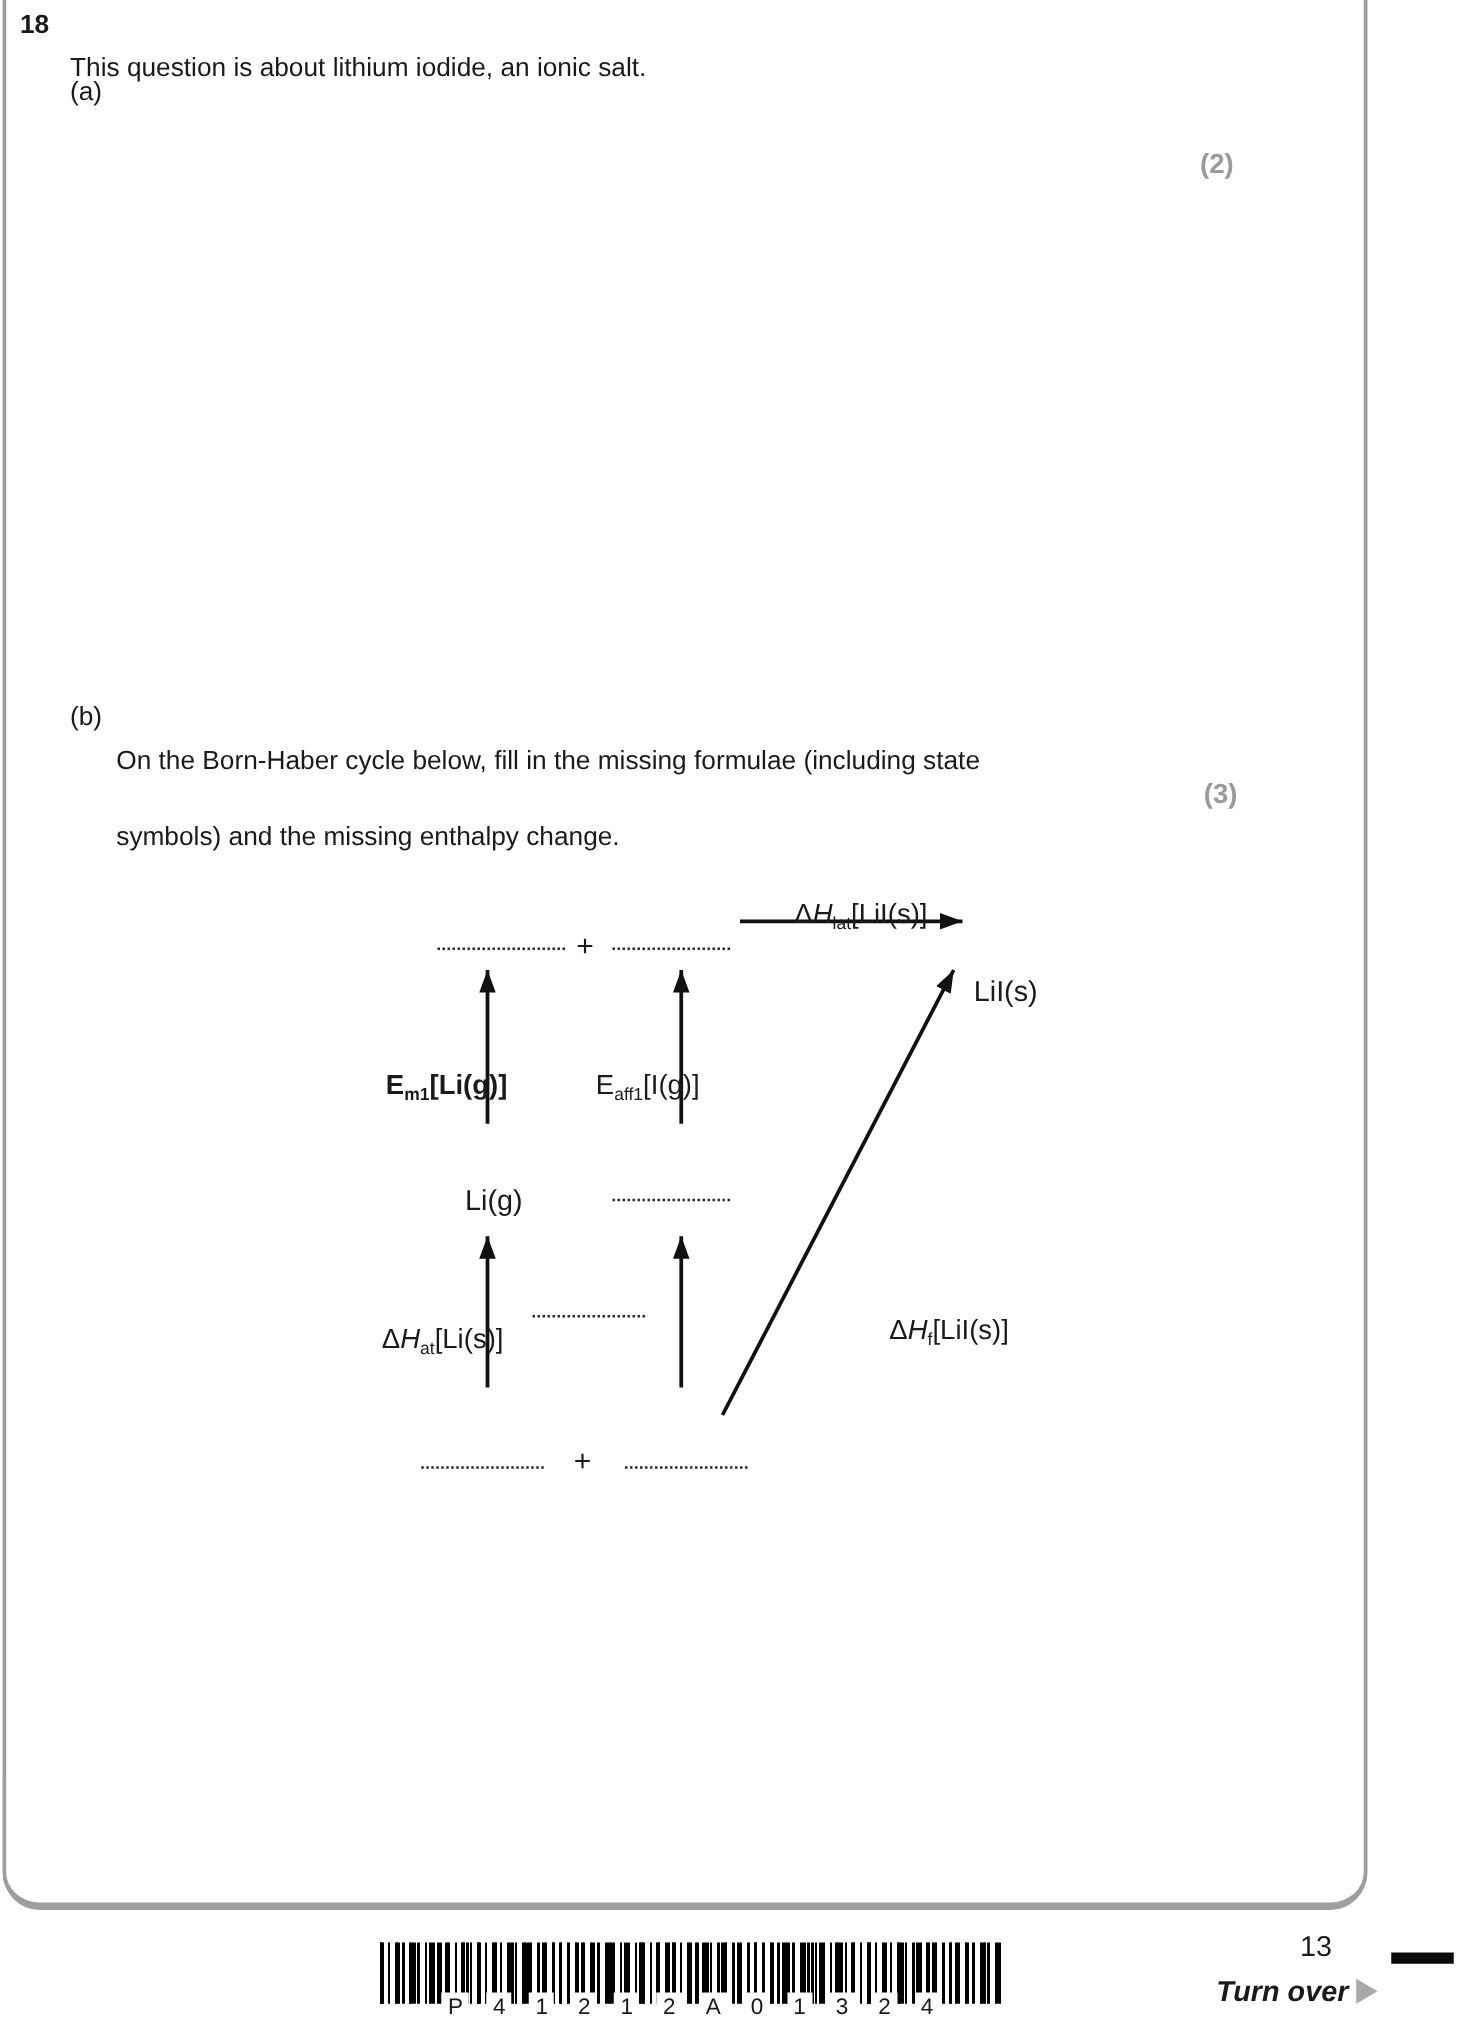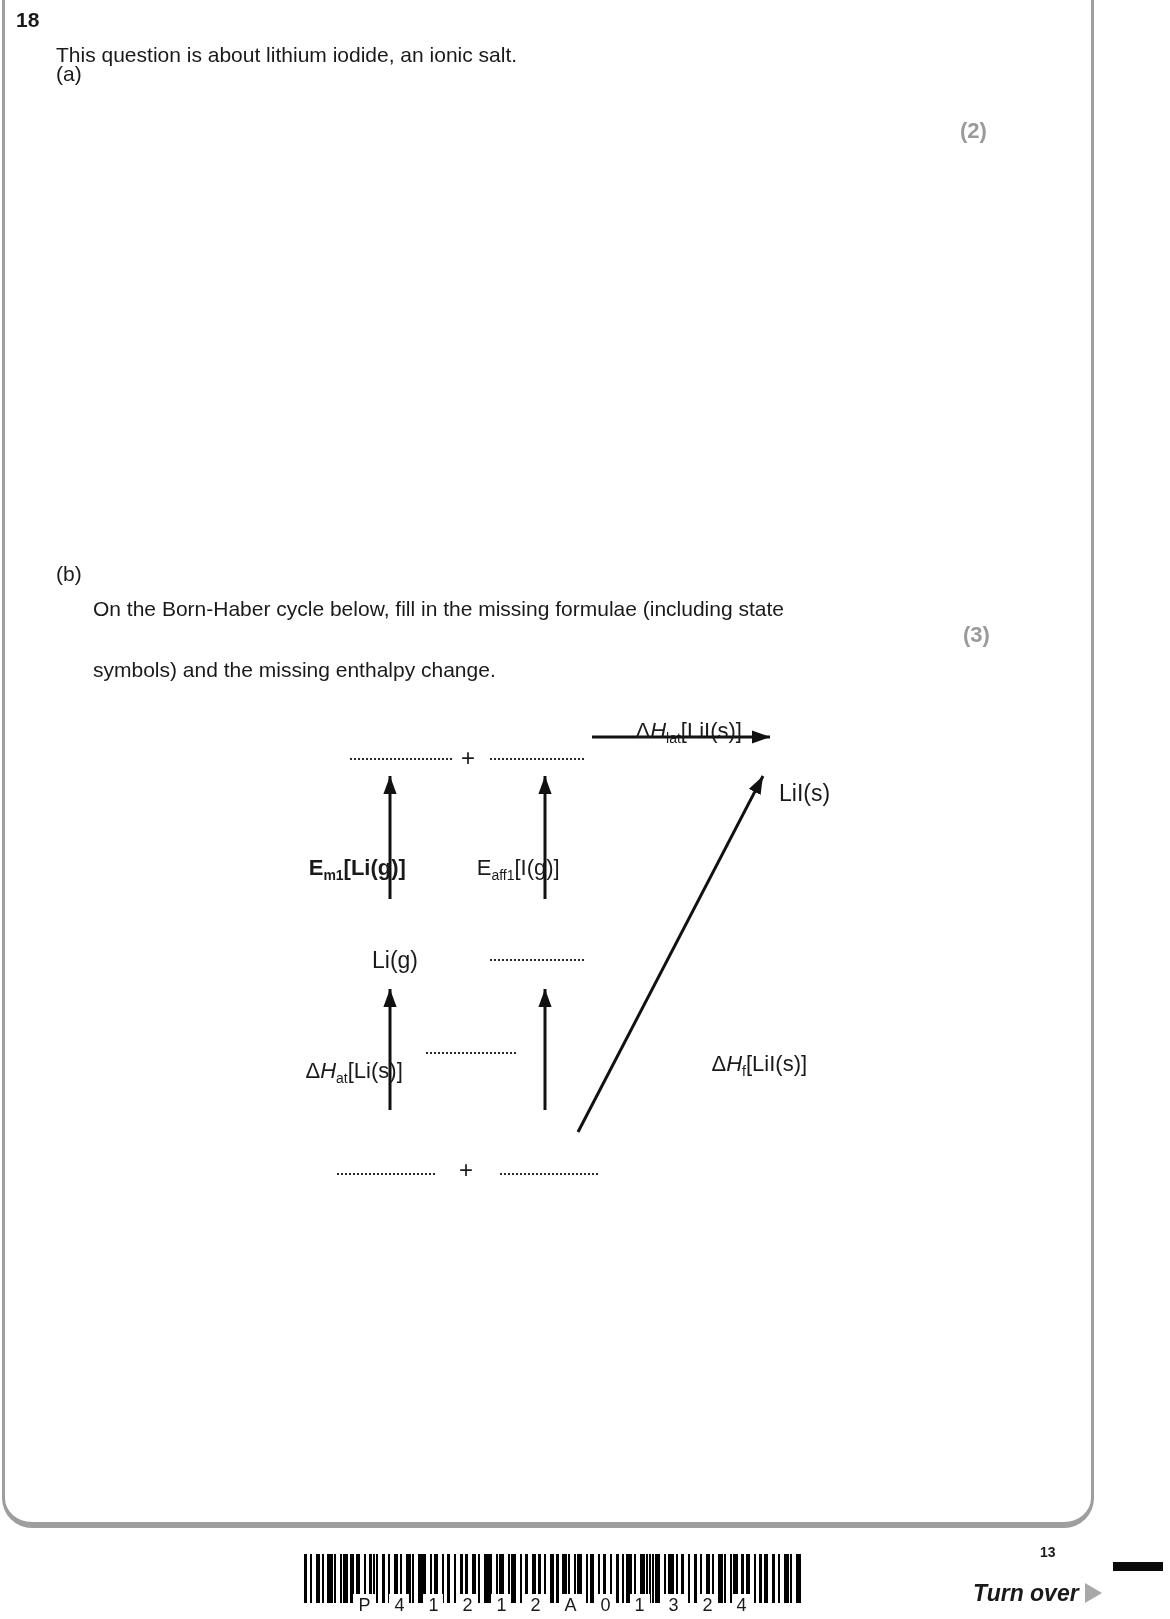--- a/index.html
+++ b/index.html
@@ -32,21 +32,21 @@
   .dlabel{font-size:22px;white-space:pre;}
   .dlabel i{font-style:italic;}
   .dlabel sub{font-size:14px;line-height:0;vertical-align:-5px;letter-spacing:0;}
   .plus{font-size:24px;font-weight:normal;}
   .blank{
     height:6px;
     border-bottom:2.5px dotted #2a2a2a;
   }
   svg.arrows{position:absolute;left:0;top:0;pointer-events:none;}
   
-  .pageno{font-weight:bold;font-size:14px;}
+  .pageno{font-weight:normal;font-size:23px;}
   .turnover{font-weight:bold;font-style:italic;font-size:23px;}
   .turn-triangle{
     width:0;height:0;
     border-left:17px solid #a8a8a8;
     border-top:10px solid transparent;
     border-bottom:10px solid transparent;
   }
   .edge-bar{background:#0a0a0a;}
   .barcode{position:absolute;left:304px;top:1554px;width:497px;height:64px;}
   .barcode-bars{

